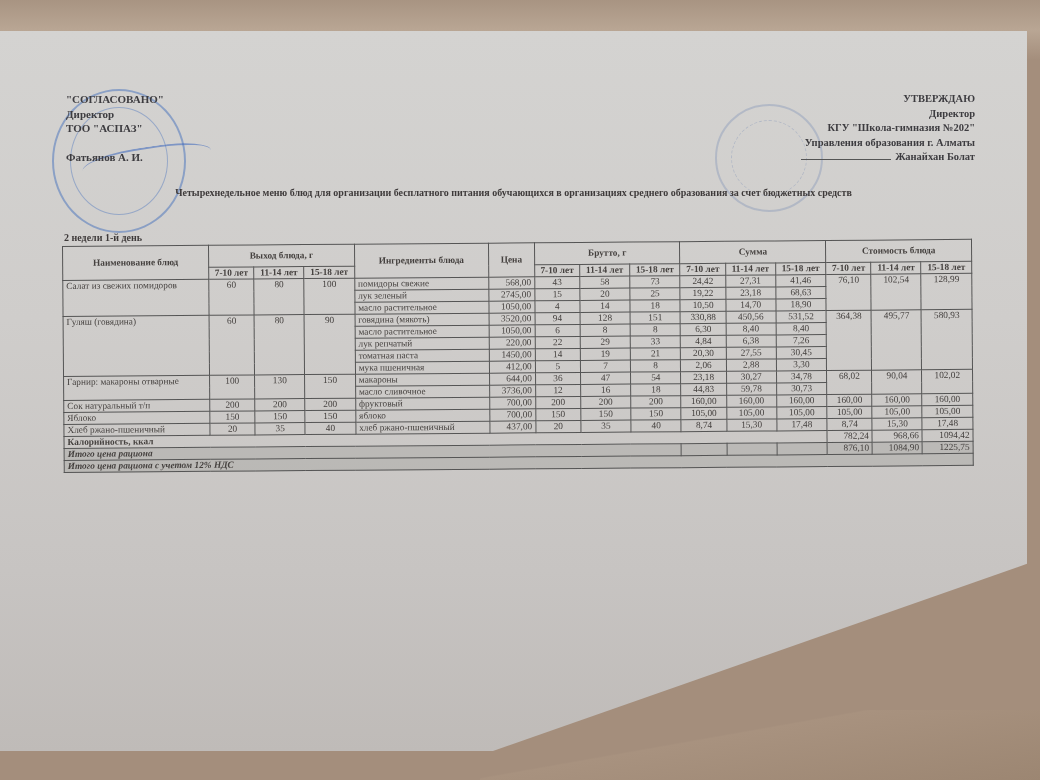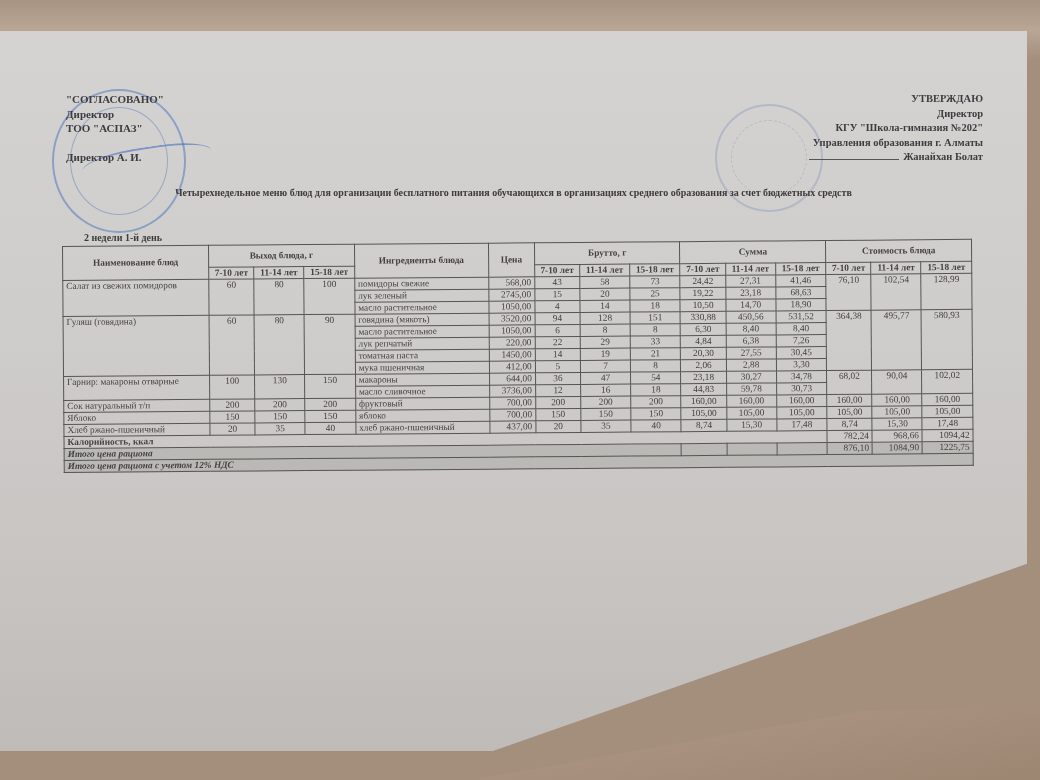--- a/index.html
+++ b/index.html
@@ -30,27 +30,27 @@
   .signature {
     position:absolute; left: 82px; top: 116px; width: 130px; height: 30px;
     border-top: 2px solid rgba(70,110,190,0.6); border-radius: 50% 40% 0 0;
     transform: rotate(-8deg);
   }
   .approve-left {
     position:absolute; left: 66px; top: 92px; font-size: 11px; font-weight: bold; line-height: 14.5px; color:#3d3c40;
   }
   .approve-left .sp { height: 14px; }
   .approve-right {
-    position:absolute; right: 44px; top: 92px; text-align: right; font-size: 10.5px; font-weight: bold; line-height: 14.5px; color:#3d3c40;
+    position:absolute; right: 52px; top: 92px; text-align: right; font-size: 10.5px; font-weight: bold; line-height: 14.5px; color:#3d3c40;
   }
   .approve-right .line { display:inline-block; width: 90px; border-bottom:1px solid #555; margin-right: 4px; }
   .title {
     position:absolute; left: 0; width: 1027px; top: 186px; text-align:center; font-size: 10px; font-weight: bold; line-height: 13px; color:#3e3a3a;
   }
-  .day-label { position:absolute; left: 64px; top: 233px; font-size: 10px; font-weight: bold; color:#3e3a3a;margin-left:20px; }
+  .day-label { position:absolute; left: 64px; top: 233px; font-size: 10px; font-weight: bold; color:#3e3a3a; }
   table.menu {
     position:absolute; left: 62px; top: 246px; width: 910px;
     border-collapse: collapse; font-size: 9.3px; color:#45413f;
     transform: rotate(-0.45deg); transform-origin: left top;
   }
   table.menu td, table.menu th {
     border: 1px solid #555; padding: 0 3px; height: 12px; line-height: 11px; font-weight: normal;
   }
   table.menu th { font-weight: bold; text-align: center; }
   table.menu .hdr-big { height: 22px; }
@@ -69,21 +69,21 @@
 <div class="paper">
   <div class="stamp stamp-left"></div>
   <div class="signature"></div>
   <div class="stamp stamp-right"></div>
 
   <div class="approve-left" style="top:61px;">
     <div>"СОГЛАСОВАНО"</div>
     <div>Директор</div>
     <div>ТОО "АСПАЗ"</div>
     <div class="sp"></div>
-    <div>Директор А. И.</div>
+    <div>Фатьянов А. И.</div>
   </div>
 
   <div class="approve-right" style="top:61px;">
     <div>УТВЕРЖДАЮ</div>
     <div>Директор</div>
     <div>КГУ  "Школа-гимназия №202"</div>
     <div>Управления образования г. Алматы</div>
     <div><span class="line"></span><span>Жанайхан Болат</span></div>
   </div>
 

